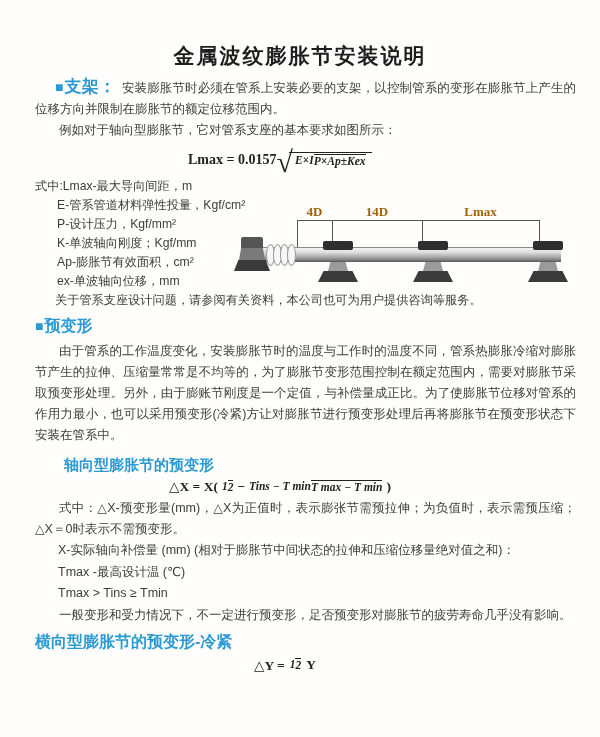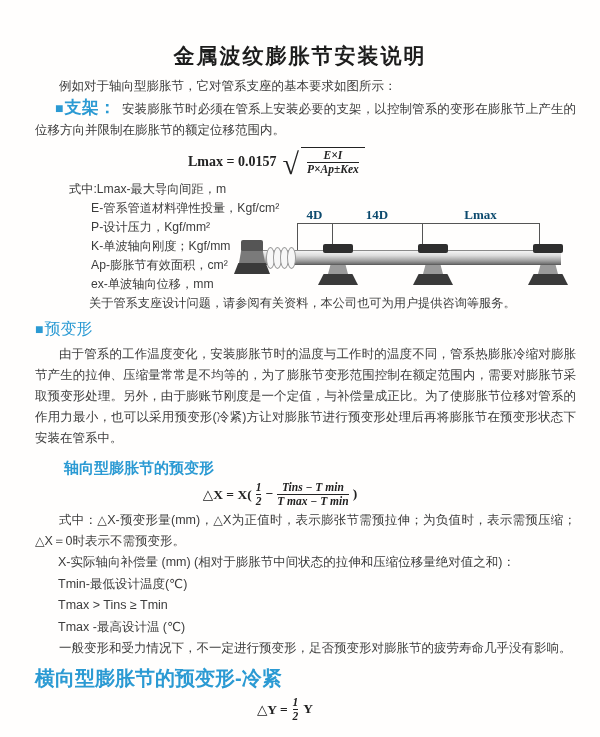--- a/index.html
+++ b/index.html
@@ -19,64 +19,64 @@
   .para {
     margin:0 24px 0 35px; font-size:12.5px; line-height:21px;
     text-align:justify; color:#3c3c3c;
   }
   .indent { text-indent:24px; }
   .p-first { text-indent:20px; }
 
   .sec-marker { color:#2b9ad3; font-size:14px; margin-right:1px; }
   .sec-head  { color:#2b9ad3; font-size:17px; font-weight:bold; margin-right:6px; }
 
-  h2.sec2 { margin:6px 0 4px 35px; font-size:16px; font-weight:normal; color:#2b9ad3; }
+  h2.sec2 { margin:6px 0 4px 35px; font-size:16px; font-weight:bold; color:#2b9ad3; }
   h2.sec2 .sec-marker { font-size:14px; }
 
   h3.subhead { color:#2b9ad3; font-weight:bold; }
   h3.axial   { margin:10px 0 2px 64px; font-size:15px; }
-  h3.lateral { margin:6px 0 2px 35px; font-size:20px; }
+  h3.lateral { margin:6px 0 2px 35px; font-size:16px; }
 
   .formula {
     display:flex; align-items:center;
     font-family:"Liberation Serif","DejaVu Serif",serif;
     font-weight:bold; color:#222;
   }
-  .f1 { margin:6px 0 4px 188px; gap:6px; font-size:14px; }
+  .f1 { margin:6px 0 4px 188px; font-size:14px; }
   .f2 { justify-content:center; margin:3px 40px 3px 0; gap:4px; font-size:13.5px; }
   .f3 { justify-content:center; margin:4px 30px 2px 0; gap:5px; font-size:13.5px; }
   .frac {
-    display:inline-flex; flex-direction:column; text-align:center;
+    display:inline-flex; flex-direction:row; text-align:center;
     font-size:11.5px; line-height:12.5px; font-style:italic;
   }
   .frac .den { border-top:1.2px solid #222; }
   .rad { font-size:30px; font-weight:normal; line-height:26px; margin-right:-4px; transform:translateY(2px); }
   .under-root { border-top:1.4px solid #222; padding:1px 6px; }
   .plain { font-style:normal; }
 
   ul { list-style:none; margin:0; padding:0; }
   .defs { margin:4px 0 0 35px; font-size:12.2px; }
   .defs li { line-height:19px; }
   .defs .ind  { margin-left:22px; }
   .defs .ind2 { margin-left:20px; }
 
   .items { margin:0 0 0 58px; font-size:12.5px; }
   .items li { line-height:21.5px; }
 
   
-  .defs-wrap { position:relative;padding-left:34px; }
+  .defs-wrap { position:relative; }
   .diagram { position:absolute; left:243px; top:26px; width:335px; height:88px; }
 
   .dim-line { position:absolute; left:54px; top:17px; width:243px; border-top:1px solid #555; }
   .tick { position:absolute; top:17px; width:0; height:27px; border-left:1px solid #555; }
   .t1 { left:54px; } .t2 { left:89px; } .t3 { left:179px; } .t4 { left:296px; }
   .dim-label {
     position:absolute; top:1px; text-align:center;
     font-family:"Liberation Serif","DejaVu Serif",serif; font-weight:bold;
-    font-size:13px; color:#0c4a6e;
+    font-size:13px; color:#a16207;
   }
   .l1 { left:54px;  width:35px; }
   .l2 { left:89px;  width:90px; }
   .l3 { left:179px; width:117px; }
 
   .pipe {
     position:absolute; left:0; top:44px; width:318px; height:15px;
     background:linear-gradient(180deg,#f4f4f4 0%,#dcdcdc 35%,#a0a0a0 75%,#6f6f6f 100%);
     border-top:1px solid #8a8a8a; border-bottom:1px solid #5f5f5f;
   }
@@ -115,23 +115,23 @@
     background:#3a3a3a; clip-path:polygon(12% 0,88% 0,100% 100%,0 100%);
   }
 </style>
 </head>
 <body>
 
 <div class="page">
 
   <h1 class="title">金属波纹膨胀节安装说明</h1>
 
+  <p class="para p-first"><span class="sec-marker">■</span><span class="sec-head">支架：</span><span>安装膨胀节时必须在管系上安装必要的支架，以控制管系的变形在膨胀节上产生的位移方向并限制在膨胀节的额定位移范围内。</span></p>
+
   <p class="para indent">例如对于轴向型膨胀节，它对管系支座的基本要求如图所示：</p>
-
-  <p class="para p-first"><span class="sec-marker">■</span><span class="sec-head">支架：</span><span>安装膨胀节时必须在管系上安装必要的支架，以控制管系的变形在膨胀节上产生的位移方向并限制在膨胀节的额定位移范围内。</span></p>
 
   <div class="formula f1">
     <span class="plain">Lmax = 0.0157</span>
     <span class="rad">√</span>
     <span class="frac under-root">
       <span class="num">E×I</span>
       <span class="den">P×Ap±Kex</span>
     </span>
   </div>
 
@@ -204,23 +204,22 @@
       <span class="num">Tins − T min</span>
       <span class="den">T max − T min</span>
     </span>
     <span class="plain">)</span>
   </div>
 
   <p class="para indent">式中：△X-预变形量(mm)，△X为正值时，表示膨张节需预拉伸；为负值时，表示需预压缩；△X＝0时表示不需预变形。</p>
 
   <ul class="items">
     <li>X-实际轴向补偿量 (mm) (相对于膨胀节中间状态的拉伸和压缩位移量绝对值之和)：</li>
-    <li>Tmin-最低设计温度(℃)</li>
+    <li>Tmax -最高设计温 (℃)</li>
     <li>Tmax &gt; Tins ≥ Tmin</li>
-    <li>Tmax -最高设计温 (℃)</li>
   </ul>
 
   <p class="para indent">一般变形和受力情况下，不一定进行预变形，足否预变形对膨胀节的疲劳寿命几乎没有影响。</p>
 
   <h3 class="subhead lateral">横向型膨胀节的预变形-冷紧</h3>
 
   <div class="formula f3">
     <span class="plain">△Y =</span>
     <span class="frac">
       <span class="num">1</span>

